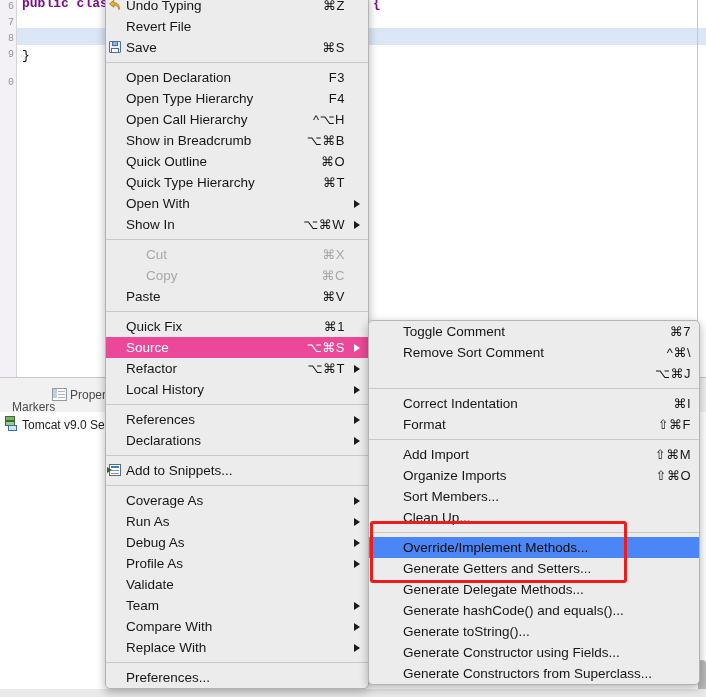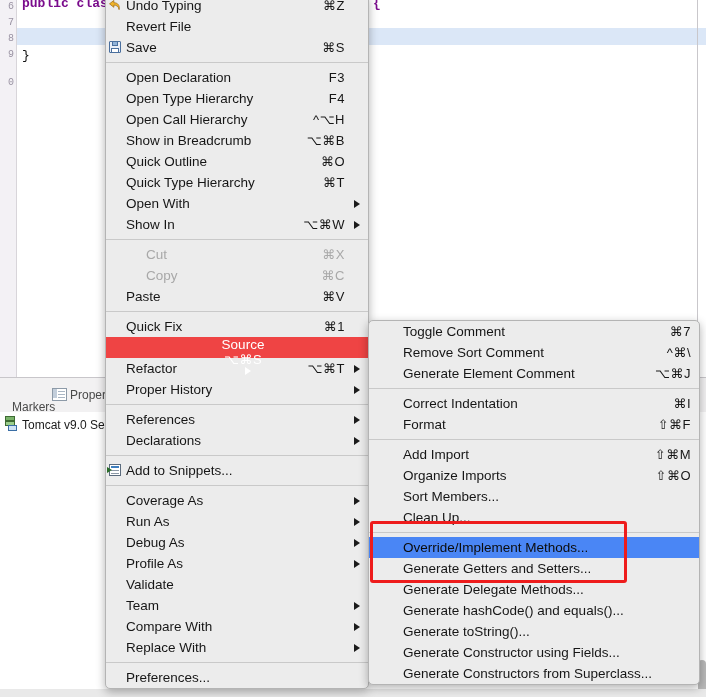--- a/index.html
+++ b/index.html
@@ -154,21 +154,21 @@
   .mi.dim .lbl, .mi.dim .accel { color:#a8a8a8;margin-left:20px; }
   .mi .arrow {
     flex:0 0 auto;
     margin-left:9px;
     width:0;height:0;
     border-left:6px solid #1b1b1b;
     border-top:4.5px solid transparent;
     border-bottom:4.5px solid transparent;
   }
   .mi .arrowpad{ flex:0 0 auto; width:15px; }
-  .mi.sel { background:#ef4444;flex-direction:column; }
+  .mi.sel { background:#ec4899; }
   .mi.sel .lbl, .mi.sel .accel { color:#ffffff; }
   .mi.sel .arrow { border-left-color:#ffffff; }
   .mi.sel-dark { background:#4a86f5; }
   .mi.sel-dark .lbl, .mi.sel-dark .accel { color:#0c0c0c; }
 
   .sep {
     height:1px;
     background:#c9c9c9;
     margin:4px 0 4px 0;
   }
@@ -379,21 +379,21 @@
         <span class="accel">⌥⌘S</span>
         <span class="arrow"></span>
       </div>
       <div class="mi">
         <span class="lbl">Refactor</span>
         <span class="spacer"></span>
         <span class="accel">⌥⌘T</span>
         <span class="arrow"></span>
       </div>
       <div class="mi">
-        <span class="lbl">Proper History</span>
+        <span class="lbl">Local History</span>
         <span class="spacer"></span>
         <span class="arrow"></span>
       </div>
       <div class="sep"></div>
       <div class="mi">
         <span class="lbl">References</span>
         <span class="spacer"></span>
         <span class="arrow"></span>
       </div>
       <div class="mi">
@@ -467,21 +467,20 @@
         <span class="lbl">Toggle Comment</span>
         <span class="spacer"></span>
         <span class="accel">⌘7</span>
       </div>
       <div class="mi">
         <span class="lbl">Remove Sort Comment</span>
         <span class="spacer"></span>
         <span class="accel">^⌘\</span>
       </div>
       <div class="mi">
-        <span class="lbl">Generate Element Comment</span>
         <span class="spacer"></span>
         <span class="accel">⌥⌘J</span>
       </div>
       <div class="sep"></div>
       <div class="mi">
         <span class="lbl">Correct Indentation</span>
         <span class="spacer"></span>
         <span class="accel">⌘I</span>
       </div>
       <div class="mi">

